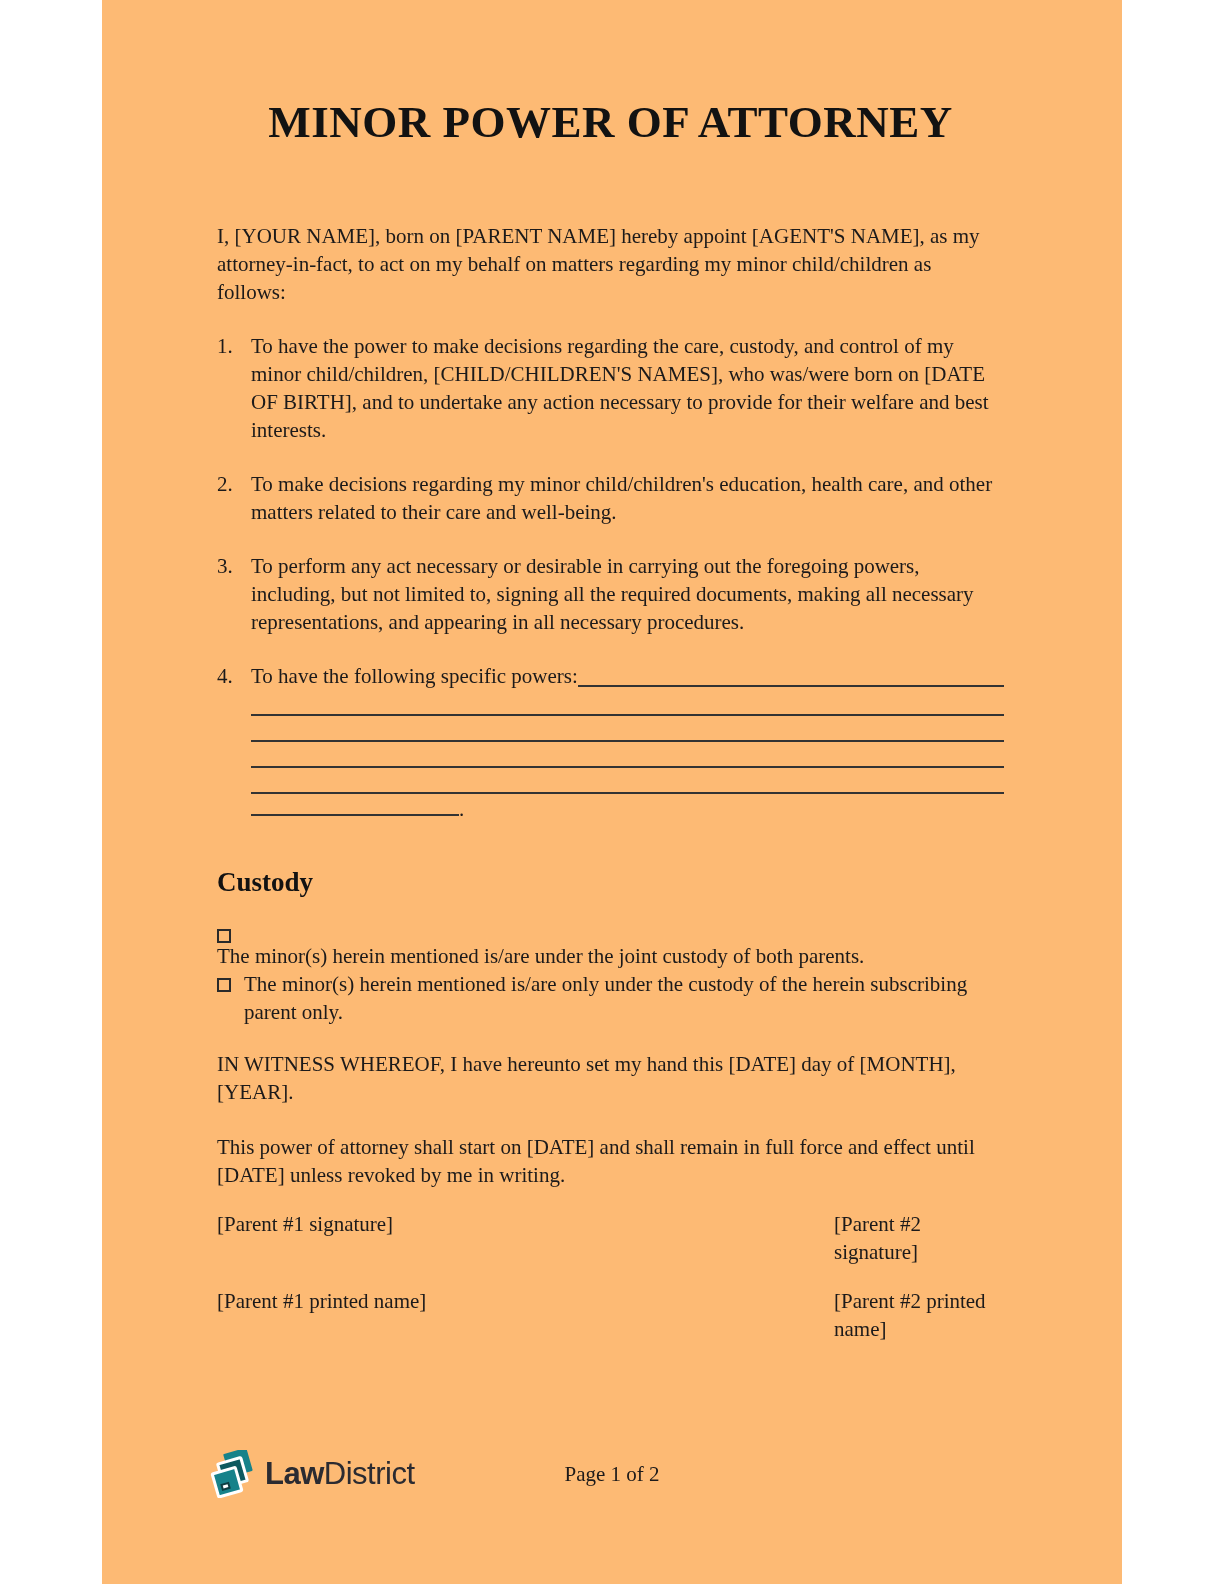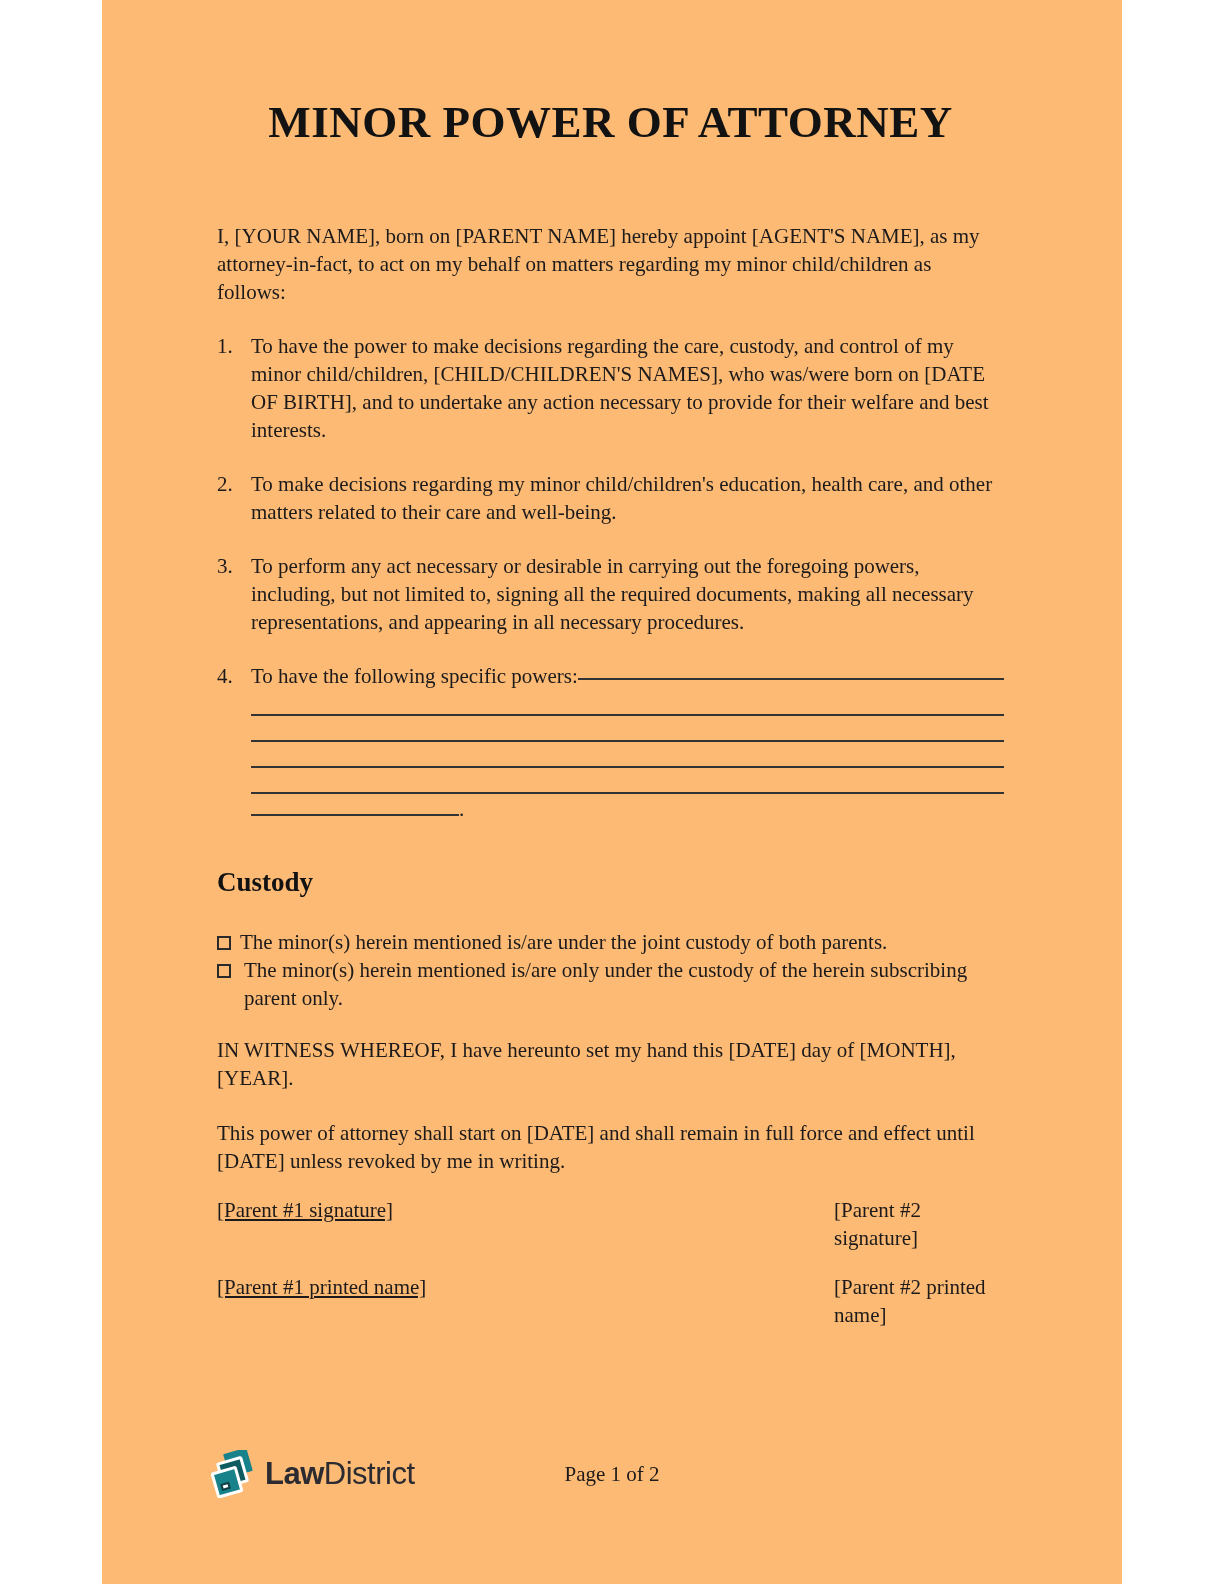--- a/index.html
+++ b/index.html
@@ -35,21 +35,21 @@
     margin-top: 26px;
     font-size: 21px;
     line-height: 28px;
   }
   .num-item .num {
     flex: 0 0 34px;
   }
   .num-item .itext { flex: 1; }
   .item4-row {
     display: flex;
-    align-items: flex-start;
+    align-items: flex-end;
     width: 100%;
   }
   .fill-line {
     flex: 1;
     border-bottom: 2px solid #333333;
     height: 1em;
     transform: translateY(-3px);
   }
   .blank-lines {
     margin-left: 34px;
@@ -80,39 +80,39 @@
     margin-top: 27px;
     font-size: 21px;
     line-height: 28px;
   }
   .check-row {
     display: flex;
     align-items: baseline;
     font-size: 21px;
     line-height: 28px;
   }
-  .check-row.first { margin-top: 30px; }
+  .check-row.first { margin-top: 30px; flex-direction: column; }
   .checkbox {
     flex: 0 0 auto;
     width: 14px;
     height: 14px;
     border: 2px solid #2a2a2a;
     margin-right: 9px;
     display: inline-block;
     transform: translateY(1px);
     cursor: pointer;
   }
   .check-row.second .checkbox { margin-right: 13px; }
   .sig-row {
     display: flex;
     margin-top: 21px;
     font-size: 21px;
     line-height: 28px;
   }
-  .sig-row .sig-left { flex: 0 0 617px; text-decoration: underline; }
+  .sig-row .sig-left { flex: 0 0 617px; }
   .witness { margin-top: 24px; }
   .footer {
     position: absolute;
     left: 0;
     right: 0;
     top: 1444px;
     height: 70px;
   }
   .logo {
     position: absolute;

